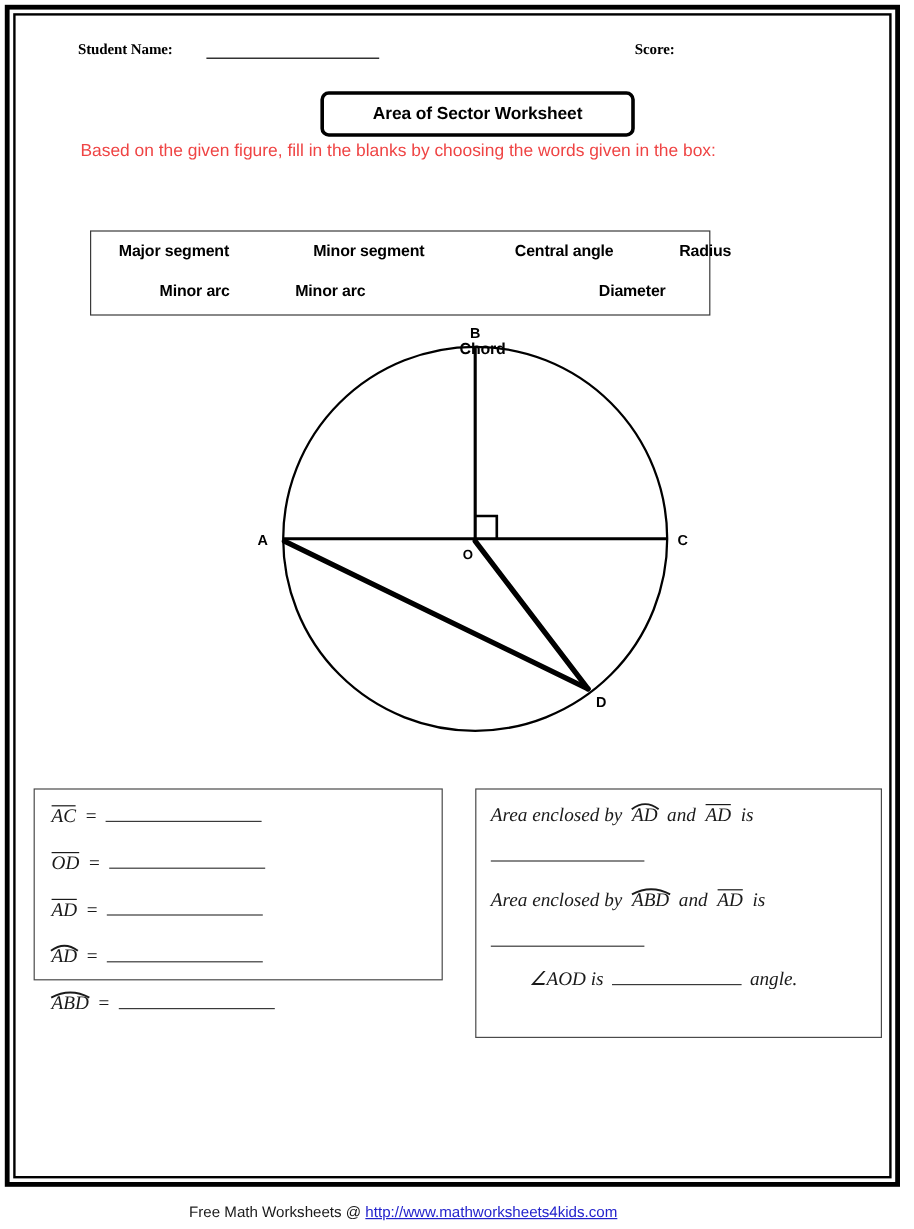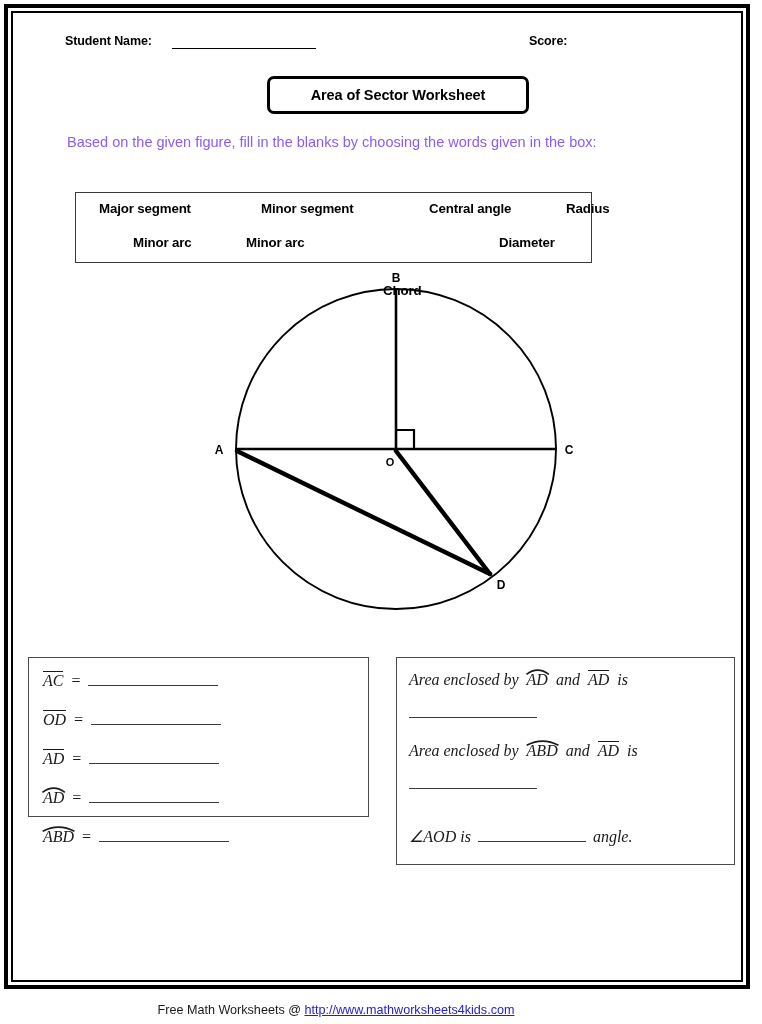--- a/index.html
+++ b/index.html
@@ -42,20 +42,21 @@
     position: absolute;
     left: 60px;
     top: 30px;
     width: 640px;
     height: 26px;
   }
   .hdr-label {
     font-size: 12.5px;
     font-weight: bold;
     letter-spacing: -0.1px;
+    font-family: Liberation Serif, serif;
   }
   #student-name-label { position: absolute; left: 5px; top: 4px; }
   #student-name-blank {
     position: absolute;
     left: 112px;
     top: 18px;
     width: 144px;
     border-bottom: 1.4px solid #000;
   }
   #score-label { position: absolute; left: 469px; top: 4px; }
@@ -77,25 +78,25 @@
   #title-text {
     font-size: 14.5px;
     font-weight: bold;
     letter-spacing: -0.1px;
   }
 
   
   #instruction {
     position: absolute;
     left: 67px;
-    top: 128px;
+    top: 112px;
     width: 605px;
     font-size: 14.5px;
     line-height: 29px;
-    color: #8b5cf6;
+    color: #ef4444;
   }
 
   
   #word-bank {
     position: absolute;
     left: 75px;
     top: 192px;
     width: 517px;
     height: 71px;
     border: 1.6px solid #3a3a3a;
@@ -221,21 +222,21 @@
   .rt-line {
     position: absolute;
     left: 12px;
     width: 316px;
     white-space: nowrap;
   }
   #rt-0 { top: 11px; }
   #rt-blank-0 { top: 46px; }
   #rt-1 { top: 82px; }
   #rt-blank-1 { top: 117px; }
-  #rt-2 { top: 169px; }
+  #rt-2 { top: 148px; margin-left: 32px; }
   .rt-blank-el {
     display: inline-block;
     width: 128px;
     border-bottom: 1.3px solid #3a3a3a;
     height: 13px;
   }
   .inline-blank {
     display: inline-block;
     width: 108px;
     border-bottom: 1.3px solid #3a3a3a;

